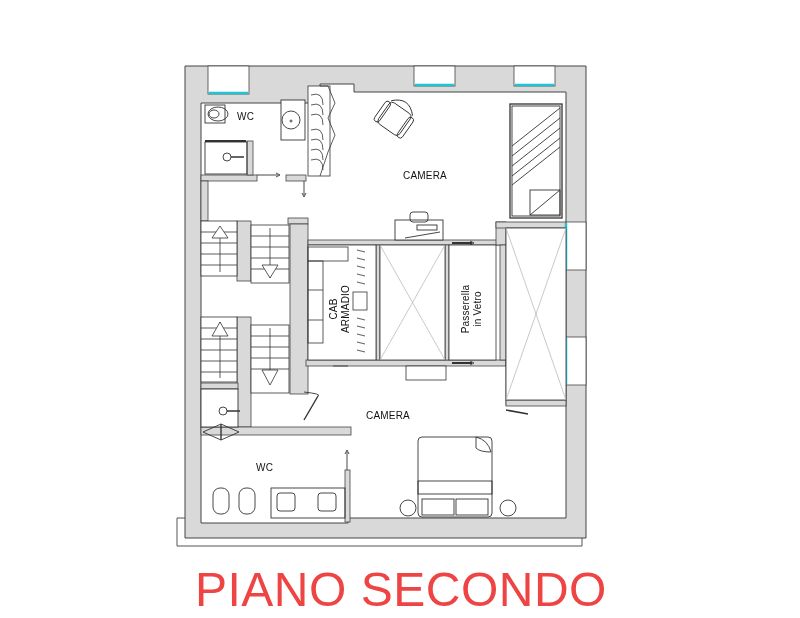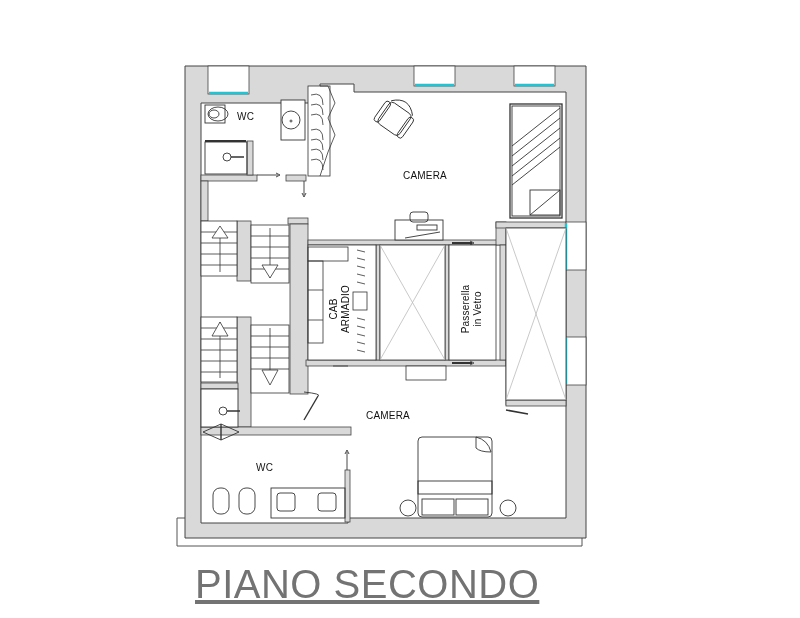--- a/index.html
+++ b/index.html
@@ -1,20 +1,20 @@
 <!DOCTYPE html>
 <html><head>
 <meta charset="utf-8">
 <style>
   html,body{margin:0;padding:0;background:#ffffff;}
   body{width:800px;height:618px;position:relative;overflow:hidden;font-family:"Liberation Sans",sans-serif;}
   #plan{position:absolute;left:0;top:0;width:800px;height:618px;}
   .room-label{position:absolute;font-size:10px;color:#111;letter-spacing:0.2px;white-space:nowrap;}
   .room-label.vert{transform:rotate(-90deg);transform-origin:center center;text-align:center;line-height:12px;}
-  .title{position:absolute;left:195px;top:562px;font-size:40px;color:#737373;letter-spacing:0.5px;white-space:nowrap;text-decoration:underline;}
+  .title{position:absolute;left:195px;top:562px;font-size:48px;color:#ef4444;letter-spacing:0.5px;white-space:nowrap;}
 </style>
 </head>
 <body>
 
 <svg id="plan" viewBox="0 0 800 618" xmlns="http://www.w3.org/2000/svg">
 
   <g fill="none" stroke="#555" stroke-width="1">
     <polyline points="186,518 177,518 177,546 582,546 582,518 575,518"></polyline>
   </g>
 

